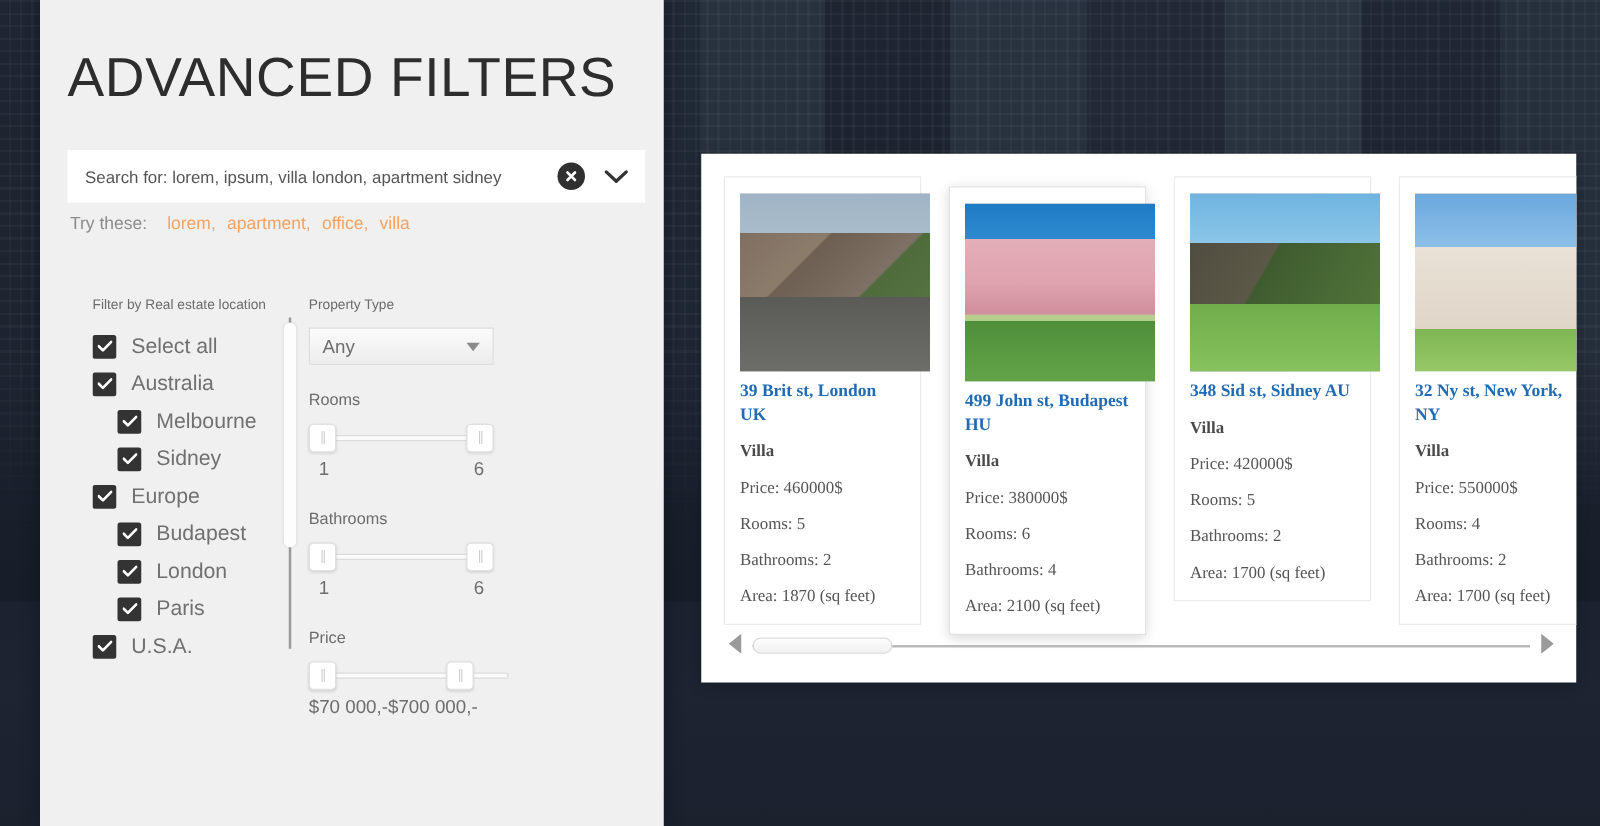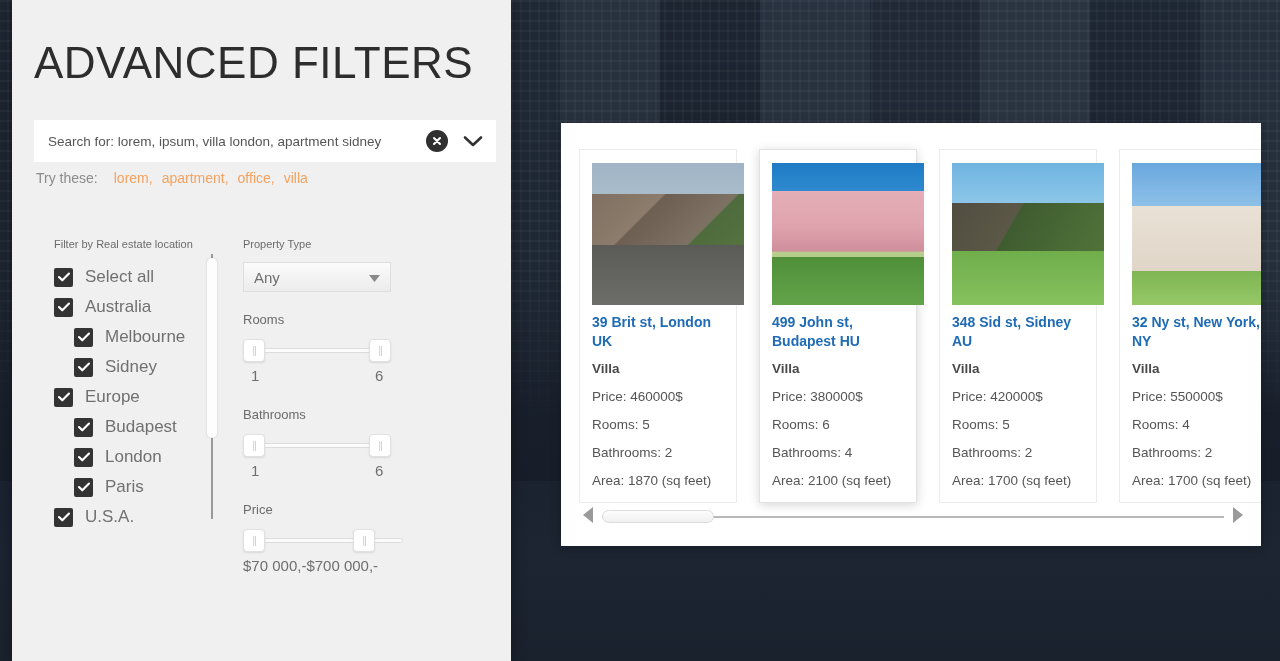--- a/index.html
+++ b/index.html
@@ -54,21 +54,21 @@
   }
   .bg-water {
     position: absolute; left: 0; right: 0; bottom: 0; height: 180px;
     background: linear-gradient(to bottom, #1b2330 0%, #1d2532 40%, #1a222e 100%);
     opacity: .96;
   }
 
   
   .filter-panel {
     position: absolute;
-    left: 12px; top: 0;
+    left: 32px; top: 0;
     width: 499px; height: 661px;
     background: #f0f0f0;
     box-shadow: 0 0 14px rgba(0,0,0,.35);
   }
   .panel-title {
     position: absolute; left: 22px; top: 38px;
     font-size: 44px; font-weight: 400;
     letter-spacing: .5px;
     color: #2d2d2d;
     white-space: nowrap;
@@ -121,21 +121,20 @@
   .try-sep { color: #f4a261; margin-right: 9px; }
 
   
   .col-locations {
     position: absolute; left: 42px; top: 238px;
     width: 160px;
   }
   .col-right {
     position: absolute; left: 215px; top: 238px;
     width: 175px;
-    margin-left: 16px;
   }
   .col-head {
     font-size: 11px; color: #6b6b6b;
     margin-bottom: 12px;
   }
   .loc-list { position: relative; }
   .loc-item {
     display: flex; align-items: center;
     height: 30px;
     cursor: pointer;
@@ -245,22 +244,23 @@
   .carousel-panel {
     position: absolute;
     left: 561px; top: 123px;
     width: 700px; height: 423px;
     background: #ffffff;
     box-shadow: 0 2px 10px rgba(0,0,0,.22);
     overflow: hidden;
   }
   .cards {
     position: absolute; left: 18px; top: 18px;
-    display: flex; align-items: flex-end;
+    display: flex; align-items: flex-start;
     gap: 22px;
+    font-family: Liberation Serif, serif;
   }
   .card {
     width: 158px;
     background: #ffffff;
     border: 1px solid #ececec;
     padding: 13px 12px 14px 12px;
     flex: 0 0 auto;
   }
   .card.raised {
     border: 1px solid #e2e2e2;

